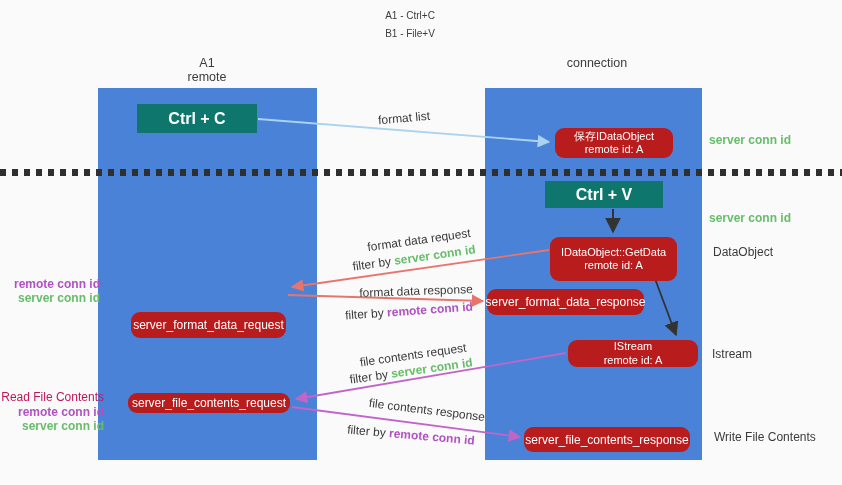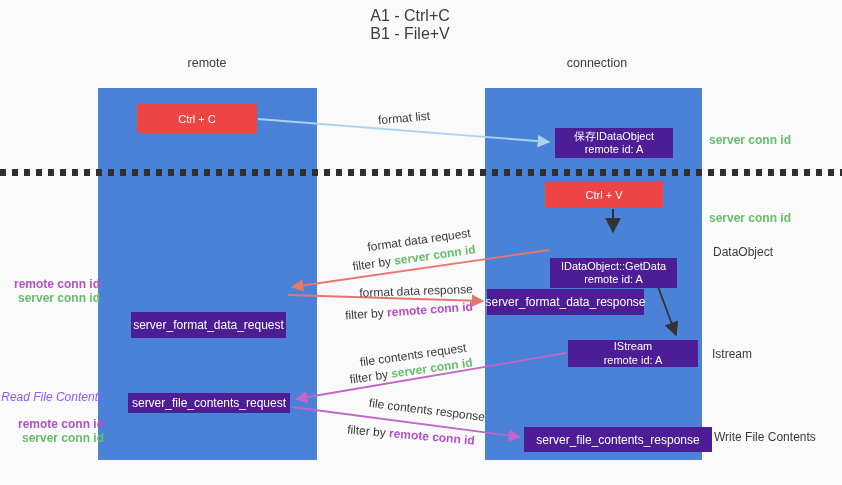--- a/index.html
+++ b/index.html
@@ -8,21 +8,21 @@
     background:#fafafa;
     width:842px;height:485px;
     position:relative;
     overflow:hidden;
     color:#3a3a3a;
   }
   .stage{position:absolute;left:0;top:0;width:842px;height:485px;}
 
   .title{
     position:absolute;left:300px;top:7px;width:220px;
-    text-align:center;font-size:16px;line-height:18px;color:#3c3c3c;
+    text-align:center;font-size:10px;line-height:18px;color:#3c3c3c;
   }
   .col-header{
     position:absolute;width:140px;text-align:center;
     font-size:12.5px;line-height:14px;color:#3c3c3c;
   }
   #hdr-a1{left:137px;top:56px;}
   #hdr-b1{left:527px;top:56px;}
 
   .lifeline{position:absolute;background:#4a82d8;}
   #ll-a1{left:98px;top:88px;width:219px;height:372px;}
@@ -31,61 +31,62 @@
   .divider{
     position:absolute;left:0;top:169px;width:842px;height:7px;
     background:repeating-linear-gradient(to right,#2f2f2f 0 6px,transparent 6px 12px);
   }
 
   .node{
     position:absolute;display:flex;flex-direction:column;
     align-items:center;justify-content:center;
     color:#fff;text-align:center;white-space:nowrap;
   }
-  .node.green{background:#ef4444;font-size:11px;}
-  .node.orange{background:#4c1d95;font-size:12px;}
+  .node.green{background:#0f766e;font-size:16px;font-weight:bold;}
+  .node.orange{background:#b91c1c;font-size:12px;border-radius:9px;}
   .node .l2line{font-size:11px;line-height:13.5px;}
 
   #nd-ctrl-c{left:137px;top:104px;width:120px;height:29px;}
   #nd-save-ido{left:555px;top:128px;width:118px;height:30px;}
   #nd-ctrl-v{left:545px;top:181px;width:118px;height:27px;}
-  #nd-getdata{left:550px;top:237px;width:127px;height:30px;margin-top:21px;}
+  #nd-getdata{left:550px;top:237px;width:127px;height:44px;}
   #nd-fmt-req{left:131px;top:277px;width:155px;height:26px;margin-top:35px;}
   #nd-fmt-resp{left:487px;top:289px;width:157px;height:26px;}
   #nd-istream{left:568px;top:340px;width:130px;height:27px;}
   #nd-file-req{left:128px;top:393px;width:162px;height:20px;}
-  #nd-file-resp{left:524px;top:427px;width:188px;height:25px;}
+  #nd-file-resp{left:524px;top:427px;width:166px;height:25px;}
 
   svg.arrows{position:absolute;left:0;top:0;width:842px;height:485px;pointer-events:none;}
 
   .elabel{
     position:absolute;font-size:12px;white-space:nowrap;color:#3a3a3a;
   }
   .center{transform-origin:center;}
   .green-t{color:#67bd6a;font-weight:bold;}
   .purple-t{color:#b052c2;font-weight:bold;}
 
   .side{position:absolute;font-size:12px;white-space:nowrap;}
   .side.dark{color:#3a3a3a;}
   .side-group{position:absolute;text-align:right;font-size:12px;line-height:14px;}
   #left-group-1{left:0;top:277px;width:100px;}
   #left-group-2{left:0;top:390px;width:104px;}
-  #left-group-2 .read{margin-bottom:13px;color:#8b5cf6;font-style:italic;}
+  #left-group-2 .read{margin-bottom:1px;color:#be185d;}
 </style>
 </head>
 <body>
 
 <div class="stage">
 
   <div class="title">
     <div>A1 - Ctrl+C</div>
     <div>B1 - File+V</div>
   </div>
 
   <div class="col-header" id="hdr-a1">
+    <div>A1</div>
     <div>remote</div>
   </div>
   <div class="col-header" id="hdr-b1">
     <div>connection</div>
   </div>
 
   <div class="lifeline" id="ll-a1"></div>
   <div class="lifeline" id="ll-b1"></div>
 
   <div class="divider"></div>

